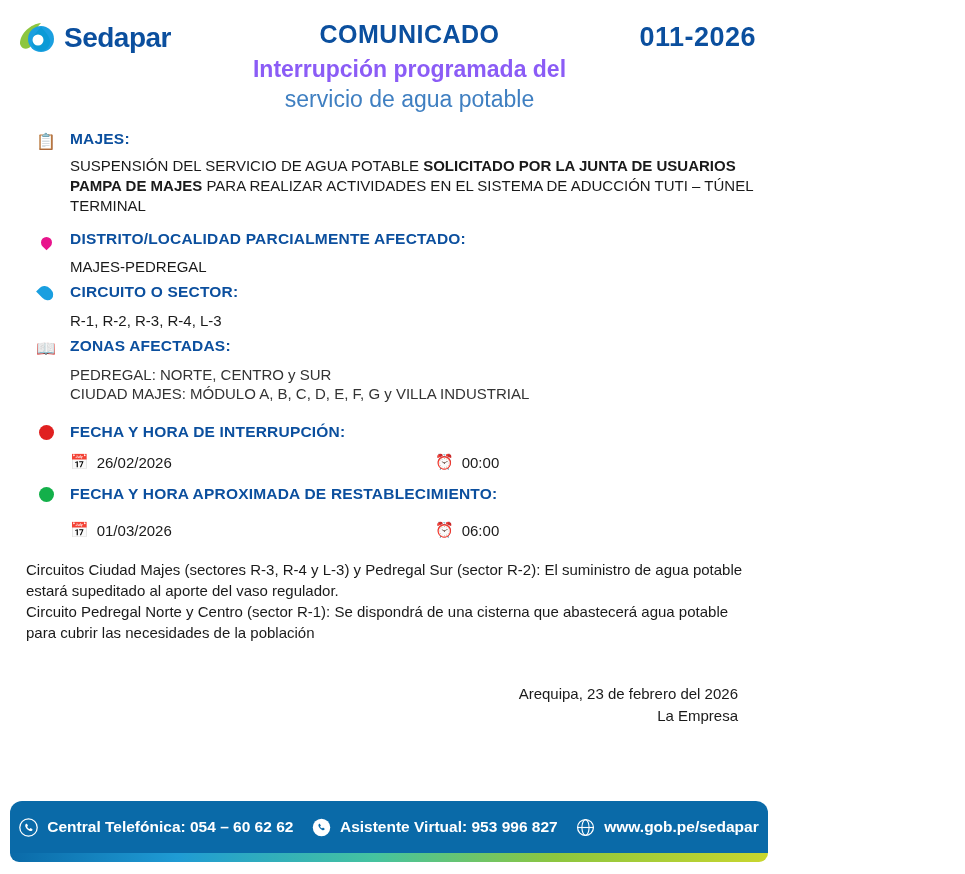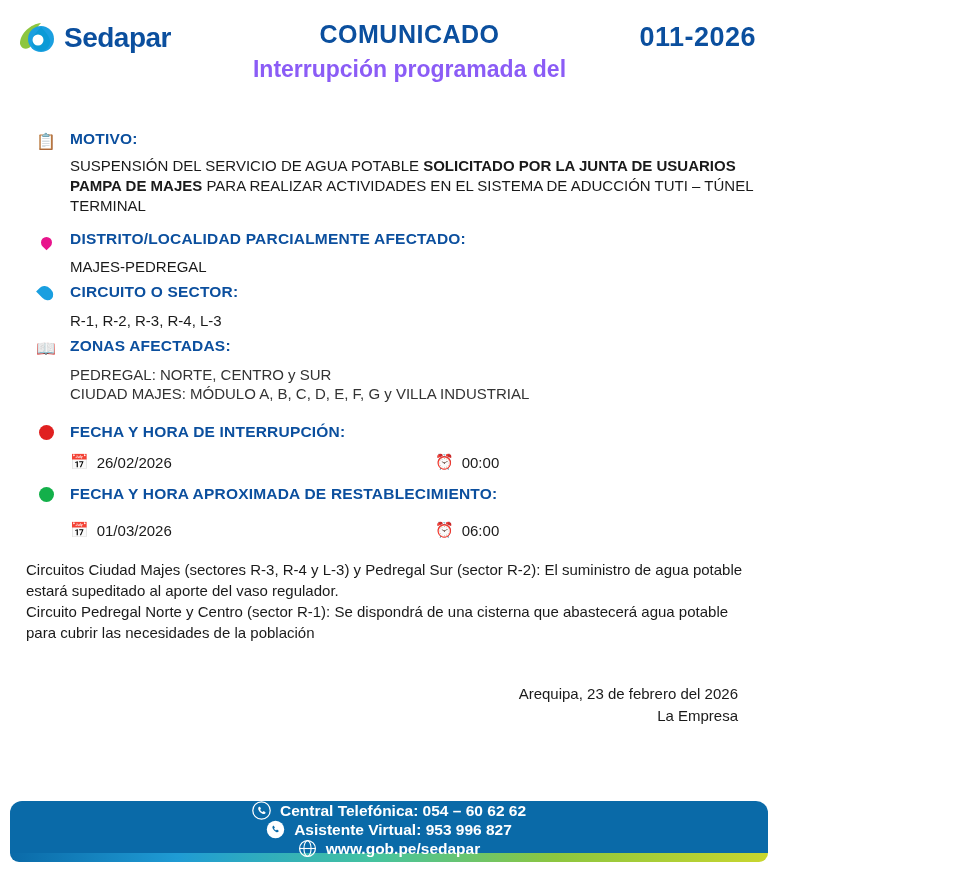--- a/index.html
+++ b/index.html
@@ -146,21 +146,20 @@
   .footer {
     background: #0a6aa8;
     border-radius: 12px 12px 0 0;
     height: 52px;
     display: flex;
     align-items: center;
     justify-content: space-around;
     color: #ffffff;
     font-size: 15.5px;
     font-weight: bold;
-    flex-direction: column;
   }
   .f-item { display: flex; align-items: center; gap: 9px; }
   .f-ico {
     width: 19px; height: 19px; border-radius: 50%;
     display: inline-flex; align-items: center; justify-content: center;
     font-size: 12px;
   }
   .footer-stripe {
     height: 9px;
     border-radius: 0 0 12px 12px;
@@ -181,31 +180,32 @@
           <path d="M27 11 C33 18, 36 21, 36 26 A9 9 0 0 1 18 26 C18 21, 21 18, 27 11 Z" fill="#0b9ad6"></path>
           <circle cx="24" cy="24" r="5.5" fill="#ffffff"></circle>
         </svg>
       </span>
       <span class="logo-text">Sedapar</span>
     </div>
 
     <div class="title-block">
       <div class="title-main">COMUNICADO</div>
       <div class="title-sub">Interrupción programada del</div>
+      <div class="title-sub2">servicio de agua potable</div>
     </div>
 
     <div class="comm-number">011-2026</div>
   </div>
 
   <div class="content">
 
     <div class="row">
       <div class="bullet">📋</div>
       <div style="flex:1">
-        <div class="section-label">MOTIVO:</div>
+        <div class="section-label">MAJES:</div>
       </div>
     </div>
     <div class="section-body motivo-text indent">
       <span>SUSPENSIÓN DEL SERVICIO DE AGUA POTABLE </span><b>SOLICITADO POR LA JUNTA DE USUARIOS PAMPA DE MAJES</b><span> PARA REALIZAR ACTIVIDADES EN EL SISTEMA DE ADUCCIÓN TUTI – TÚNEL TERMINAL</span>
     </div>
 
     <div class="gap-m"></div>
 
     <div class="row">
       <div class="bullet"><span class="pin"></span></div>

